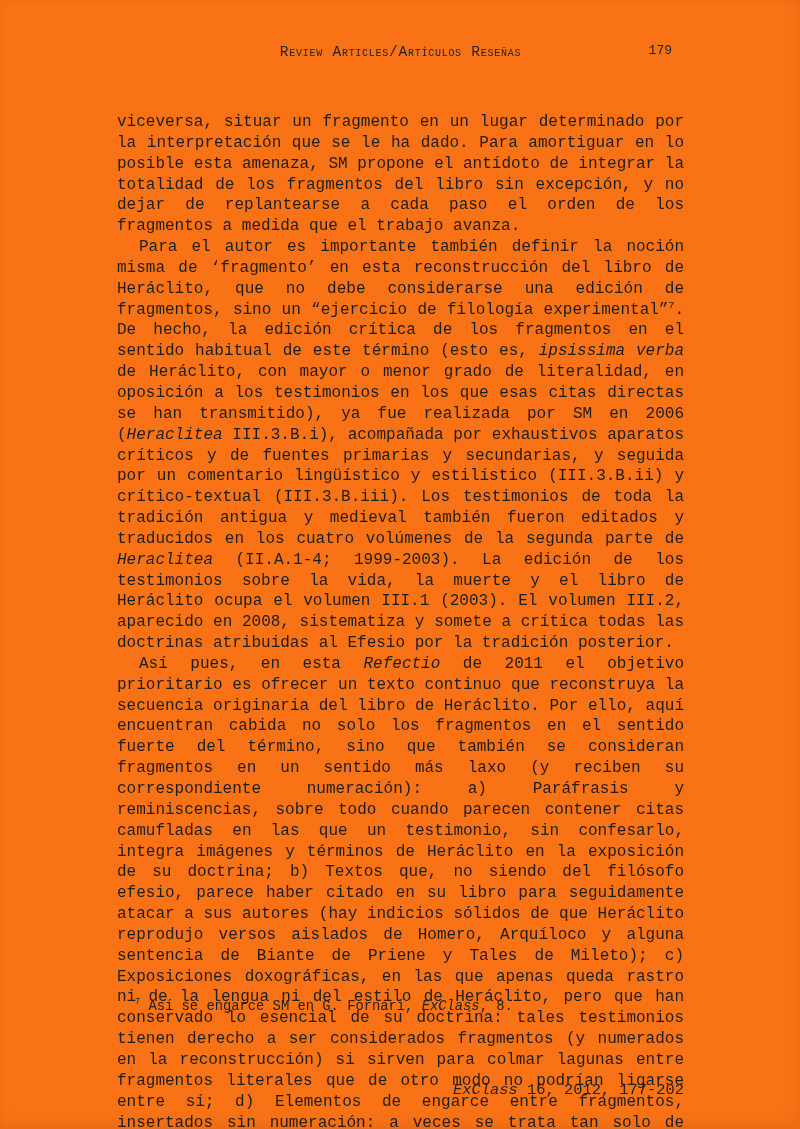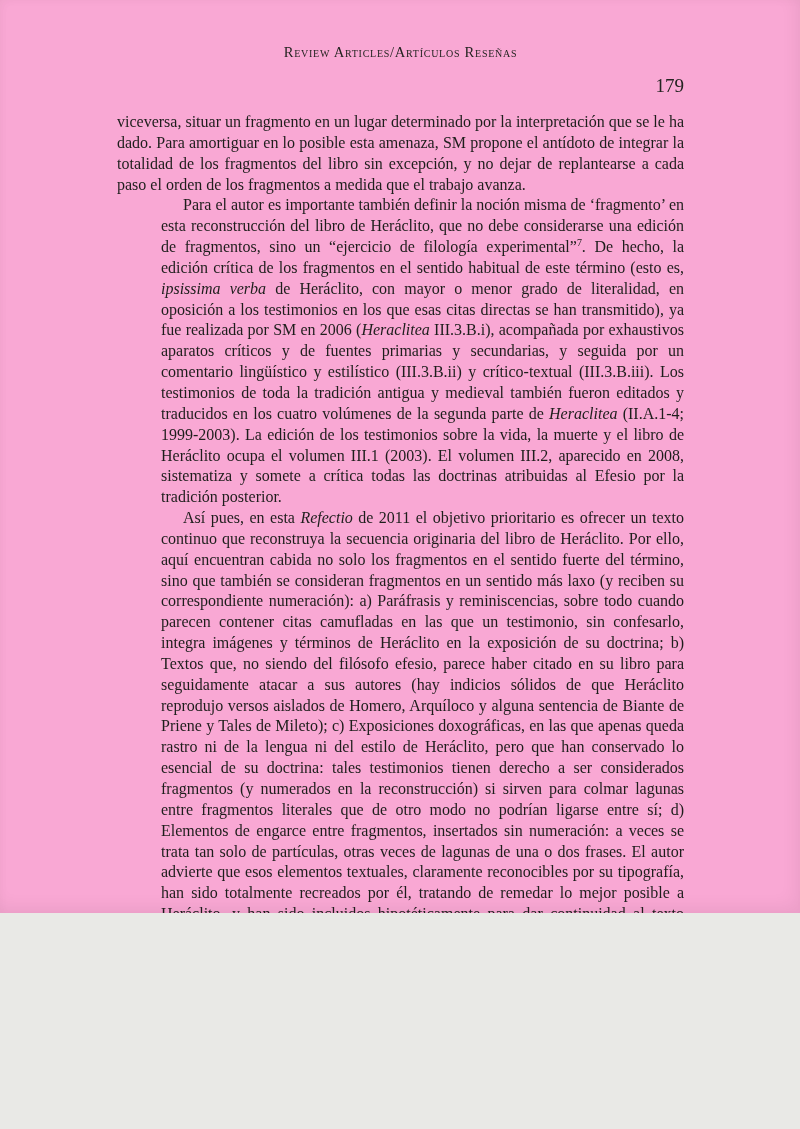--- a/index.html
+++ b/index.html
@@ -3,60 +3,59 @@
 <meta charset="utf-8">
 <style>
   html, body {
     margin: 0;
     padding: 0;
     background: #e9e9e6;
   }
   .sheet {
     position: relative;
     width: 800px;
-    height: 913px;
-    background: #f9a8d4;
+    height: 1129px;
+    background: #f97316;
     color: #1e1e1c;
-    font-family: Liberation Serif, serif;
+    font-family: Liberation Mono, monospace;
     box-shadow: inset -5px -7px 16px rgba(0,0,0,0.055), inset 2px 2px 8px rgba(0,0,0,0.02);
     overflow: hidden;
   }
   .page-header {
     position: absolute;
     top: 44px;
     left: 117px;
     width: 567px;
     text-align: center;
     font-variant: small-caps;
     letter-spacing: 0.05em;
     font-size: 14.6px;
     color: #242421;
   }
   .page-number {
     position: absolute;
-    right: 0;
+    right: 12px;
     top: -1px;
     font-variant: normal;
     letter-spacing: 0;
-    font-size: 19px;
-    margin-top: 32px;
+    font-size: 13px;
   }
   .body-text {
     position: absolute;
     top: 112px;
     left: 117px;
     width: 567px;
     font-size: 16px;
     line-height: 20.85px;
     text-align: justify;
     hyphens: auto;
     -webkit-hyphens: auto;
   }
   .para { margin: 0; }
-  .para.indent { text-indent: 22px; margin-left: 44px; }
+  .para.indent { text-indent: 22px; }
   sup {
     font-size: 0.62em;
     line-height: 0;
     vertical-align: super;
   }
   .footnote {
     position: absolute;
     top: 998px;
     left: 117px;
     width: 567px;

